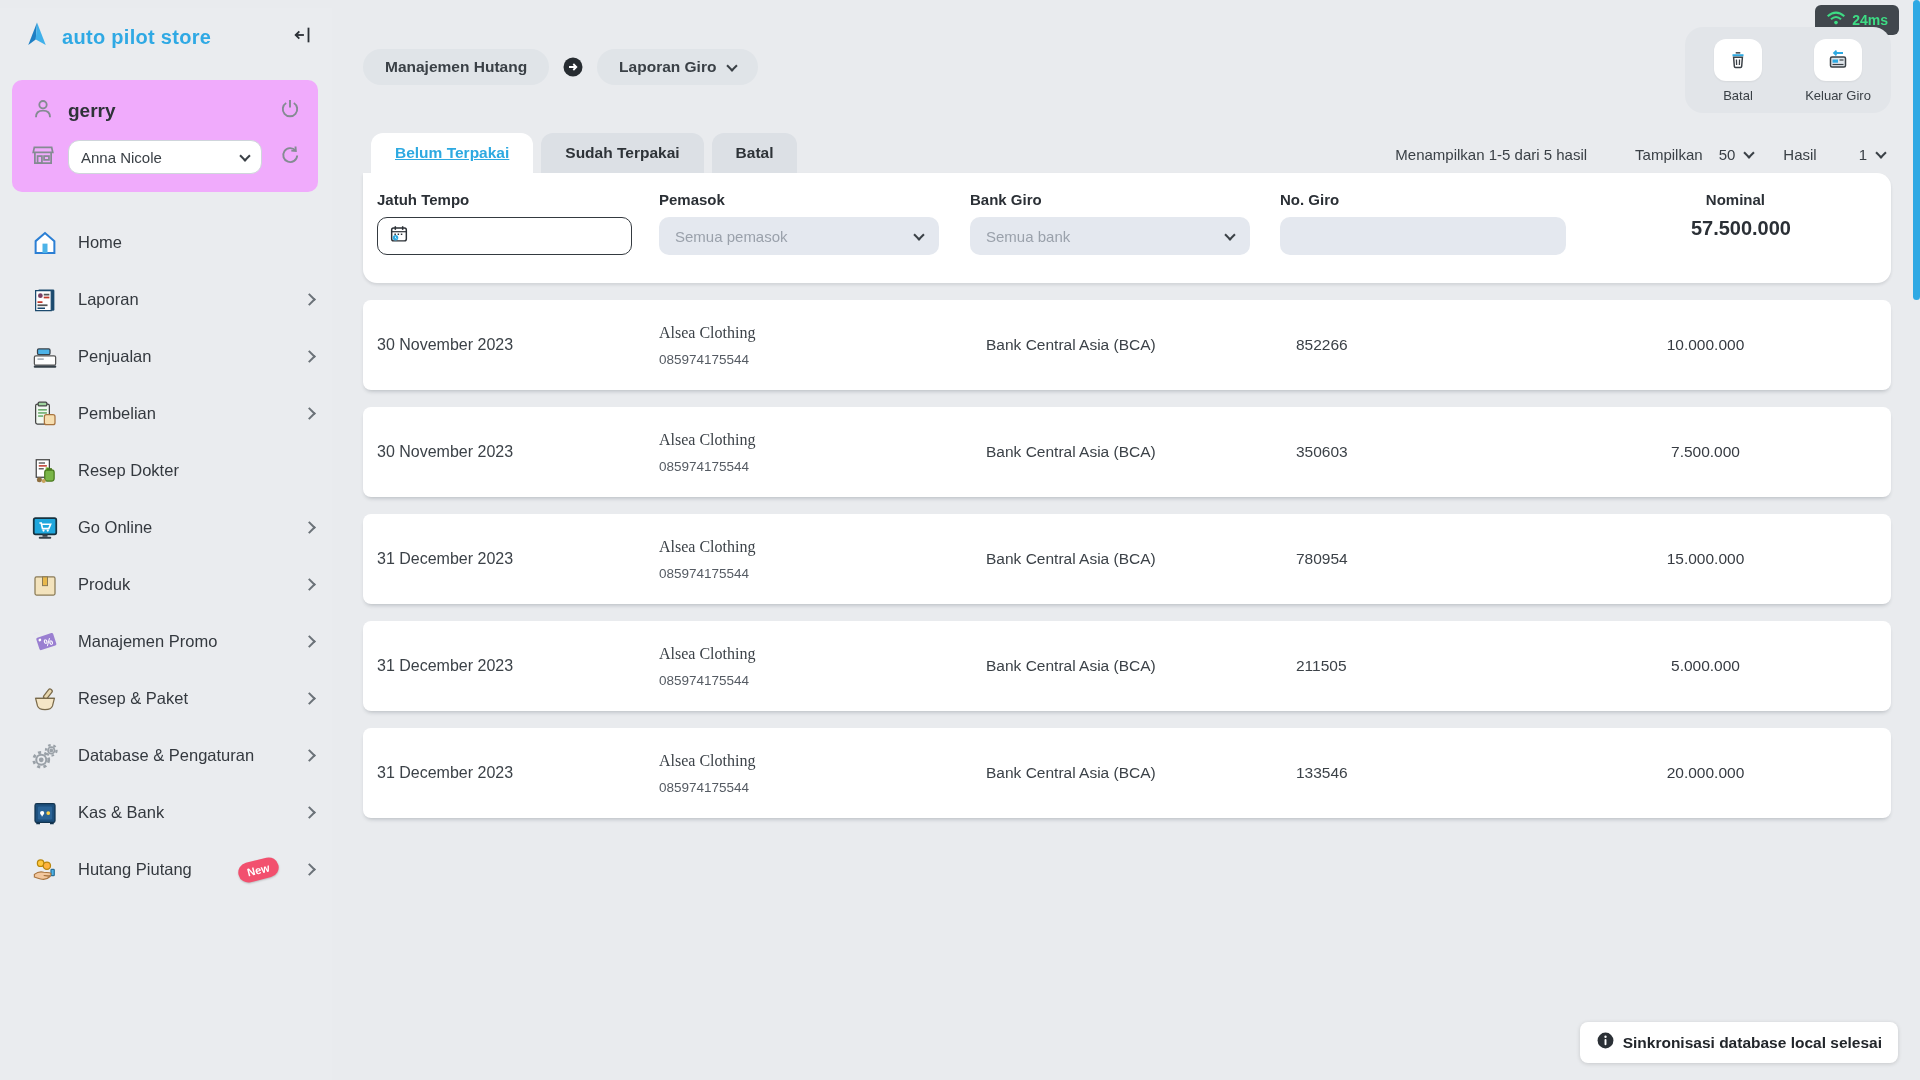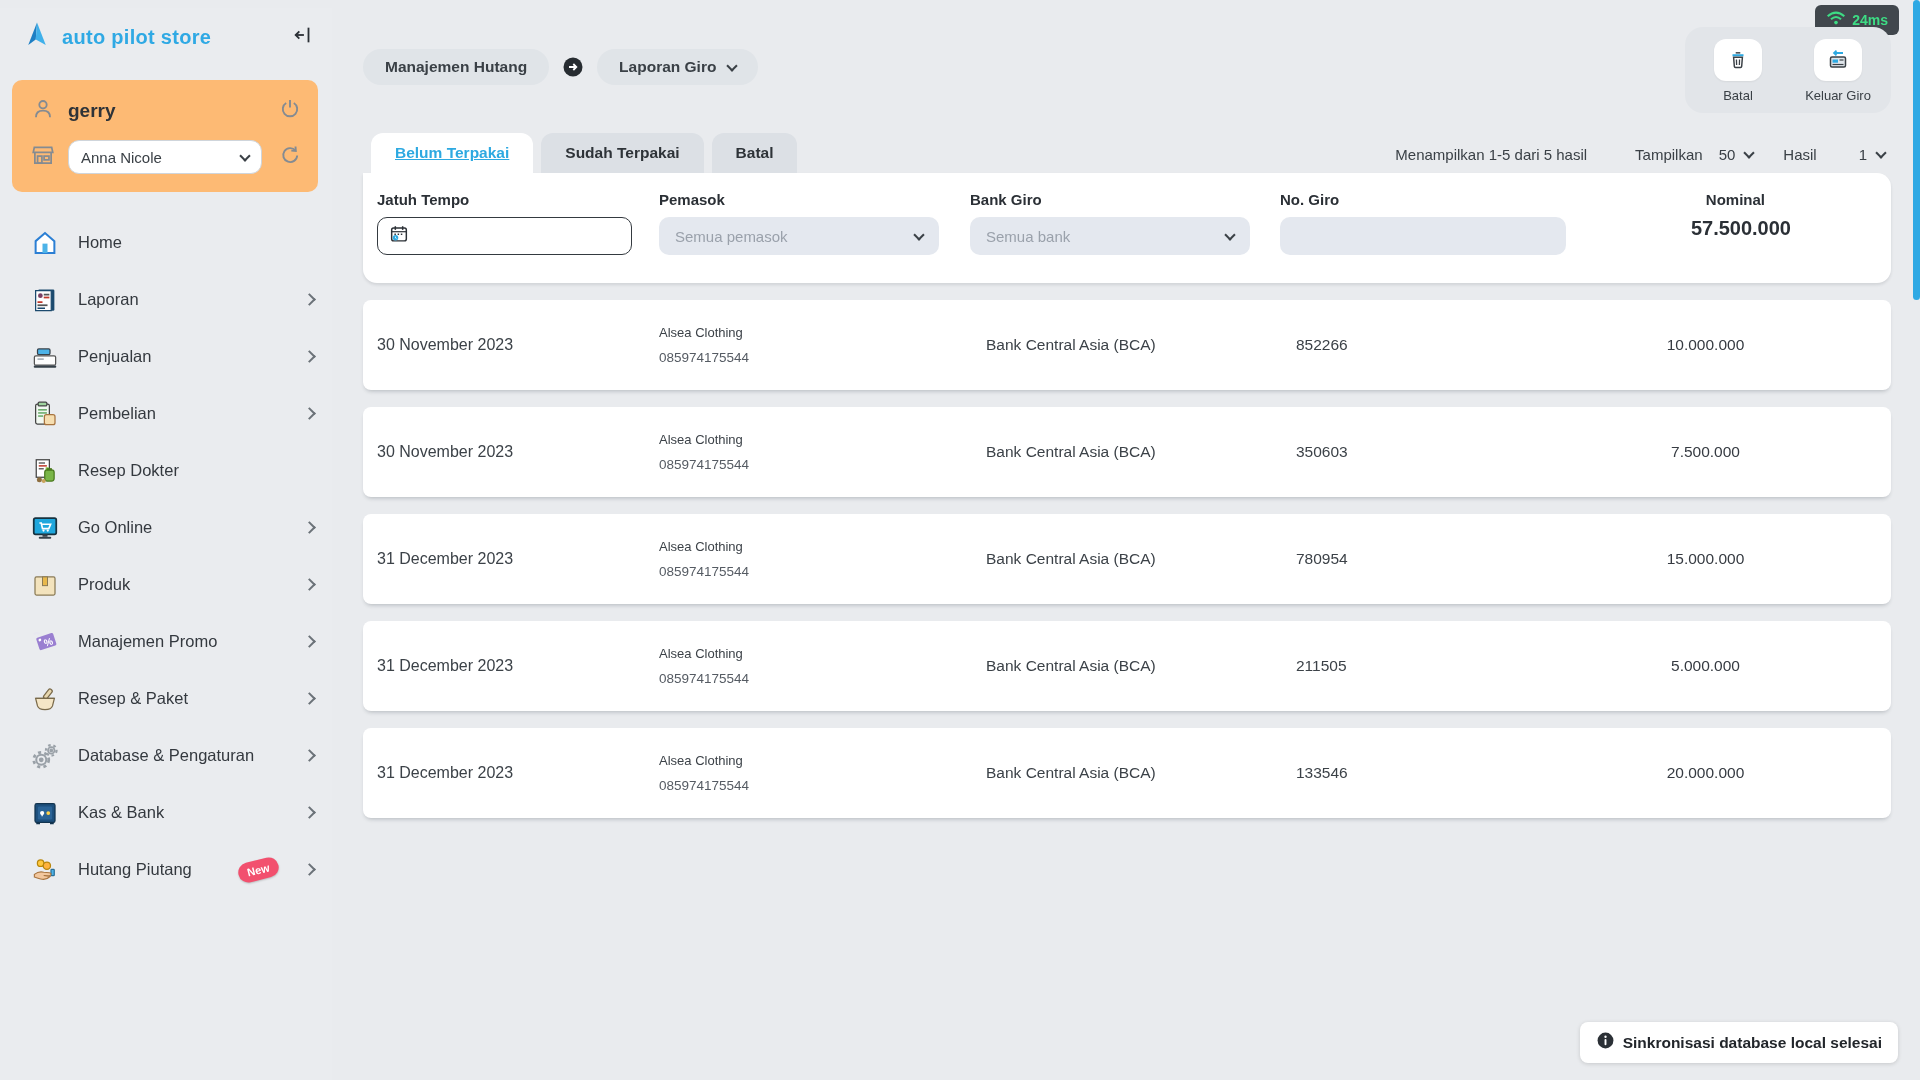--- a/index.html
+++ b/index.html
@@ -5,21 +5,21 @@
   * { margin:0; padding:0; box-sizing:border-box; }
   html,body { width:1920px; height:1080px; overflow:hidden; }
   body { background:#e9ebee; font-family:"Liberation Sans","DejaVu Sans",sans-serif; color:#32373d; position:relative; }
 
   
   .sidebar { position:absolute; left:0; top:8px; width:332px; height:1080px; background:#eaecef; }
   .logo-row { display:flex; align-items:center; height:58px; padding:0 18px 0 22px; }
   .brand { color:#2fa9e4; font-size:20px; font-weight:700; letter-spacing:.3px; margin-left:10px; flex:1; }
   .collapse-btn { cursor:pointer; }
 
-  .user-card { margin:14px 14px 0 12px; background:#fdba74; border-radius:10px; padding:16px 16px 18px 18px; }
+  .user-card { margin:14px 14px 0 12px; background:#f0abfc; border-radius:10px; padding:16px 16px 18px 18px; }
   .user-row { display:flex; align-items:center; }
   .user-row + .user-row { margin-top:14px; }
   .user-name { font-size:19px; font-weight:700; color:#2e3338; margin-left:12px; flex:1; }
   .store-select { flex:1; margin:0 16px 0 12px; background:#fff; border-radius:11px; height:34px; display:flex; align-items:center; padding:0 12px; font-size:15px; color:#3a4046; justify-content:space-between; cursor:pointer; border:1px solid #cfd5db; }
 
   .menu { margin-top:22px; }
   .menu-item { display:flex; align-items:center; height:57px; padding:0 18px 0 28px; cursor:pointer; }
   .menu-icon { width:34px; display:flex; justify-content:center; }
   .menu-label { font-size:16.5px; color:#34393f; margin-left:16px; flex:1; font-weight:500; }
   .badge-new { background:#f2506e; color:#fff; font-size:11px; font-weight:700; padding:4px 9px; border-radius:10px; transform:rotate(-14deg); margin-right:26px; box-shadow:0 1px 2px rgba(0,0,0,.2); }
@@ -60,21 +60,21 @@
   .date-input { width:255px; height:38px; border:1.6px solid #343a40; border-radius:10px; background:#fff; display:flex; align-items:center; padding:0 10px; cursor:text; }
   .sel { width:280px; height:38px; background:#e4e8ef; border-radius:10px; display:flex; align-items:center; justify-content:space-between; padding:0 16px; font-size:15px; color:#9aa1ab; cursor:pointer; }
   .txt-input { width:286px; height:38px; background:#e4e8ef; border-radius:10px; cursor:text; }
   .nominal-head { display:flex; flex-direction:column; align-items:flex-end; padding-right:100px; }
   .nominal-head .f-label { margin-right:26px; }
   .nominal-total { font-size:20px; font-weight:700; color:#2b3036; }
 
   .row-card { background:#fff; border-radius:8px; height:90px; margin-top:17px; box-shadow:0 3px 4px -2px rgba(40,50,60,.28); display:grid; grid-template-columns:282px 311px 310px 300px 1fr; padding-left:14px; align-items:center; cursor:pointer; }
   .c-date { font-size:16px; color:#3c4248; }
   .c-pemasok { display:flex; flex-direction:column; gap:10px; }
-  .c-pemasok .name { font-size:13px; color:#3c4248; }
+  .c-pemasok .name { font-size:16px; color:#3c4248;font-family:Liberation Serif, serif; }
   .c-pemasok .phone { font-size:13.5px; color:#555b63; }
   .c-bank, .c-giro { font-size:15.5px; color:#3c4248;margin-left:16px; }
   .c-nominal { font-size:15.5px; color:#363b42; text-align:center; padding-right:60px; }
 
   .toast { position:absolute; right:22px; bottom:17px; background:#fff; border-radius:8px; padding:9px 16px; display:flex; align-items:center; gap:8px; box-shadow:0 1px 4px rgba(0,0,0,.15); }
   .toast-text { font-size:15.5px; font-weight:700; color:#22262b; }
 
   .scroll-thumb { position:absolute; right:0; top:0; width:7px; height:300px; background:#2fa9e4; border-radius:4px; }
 </style>
 </head>

